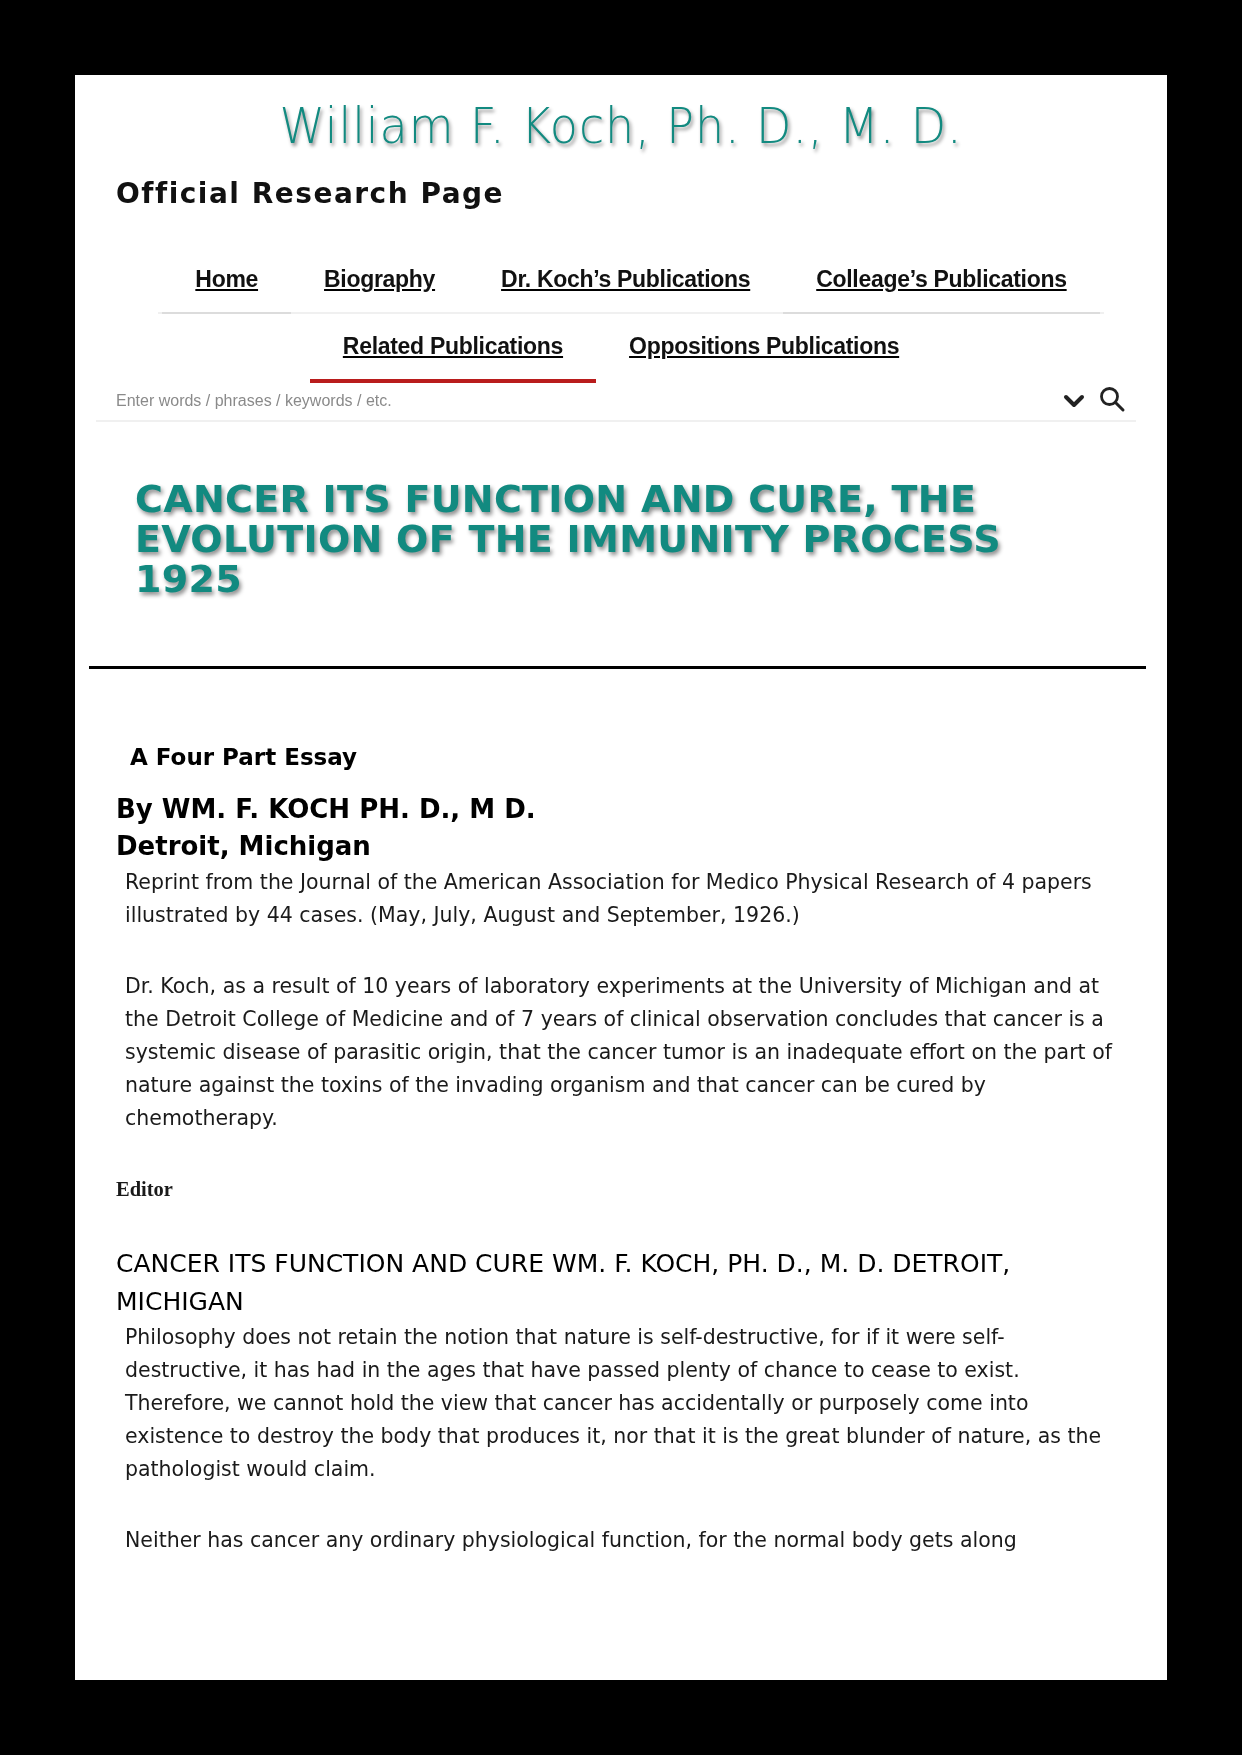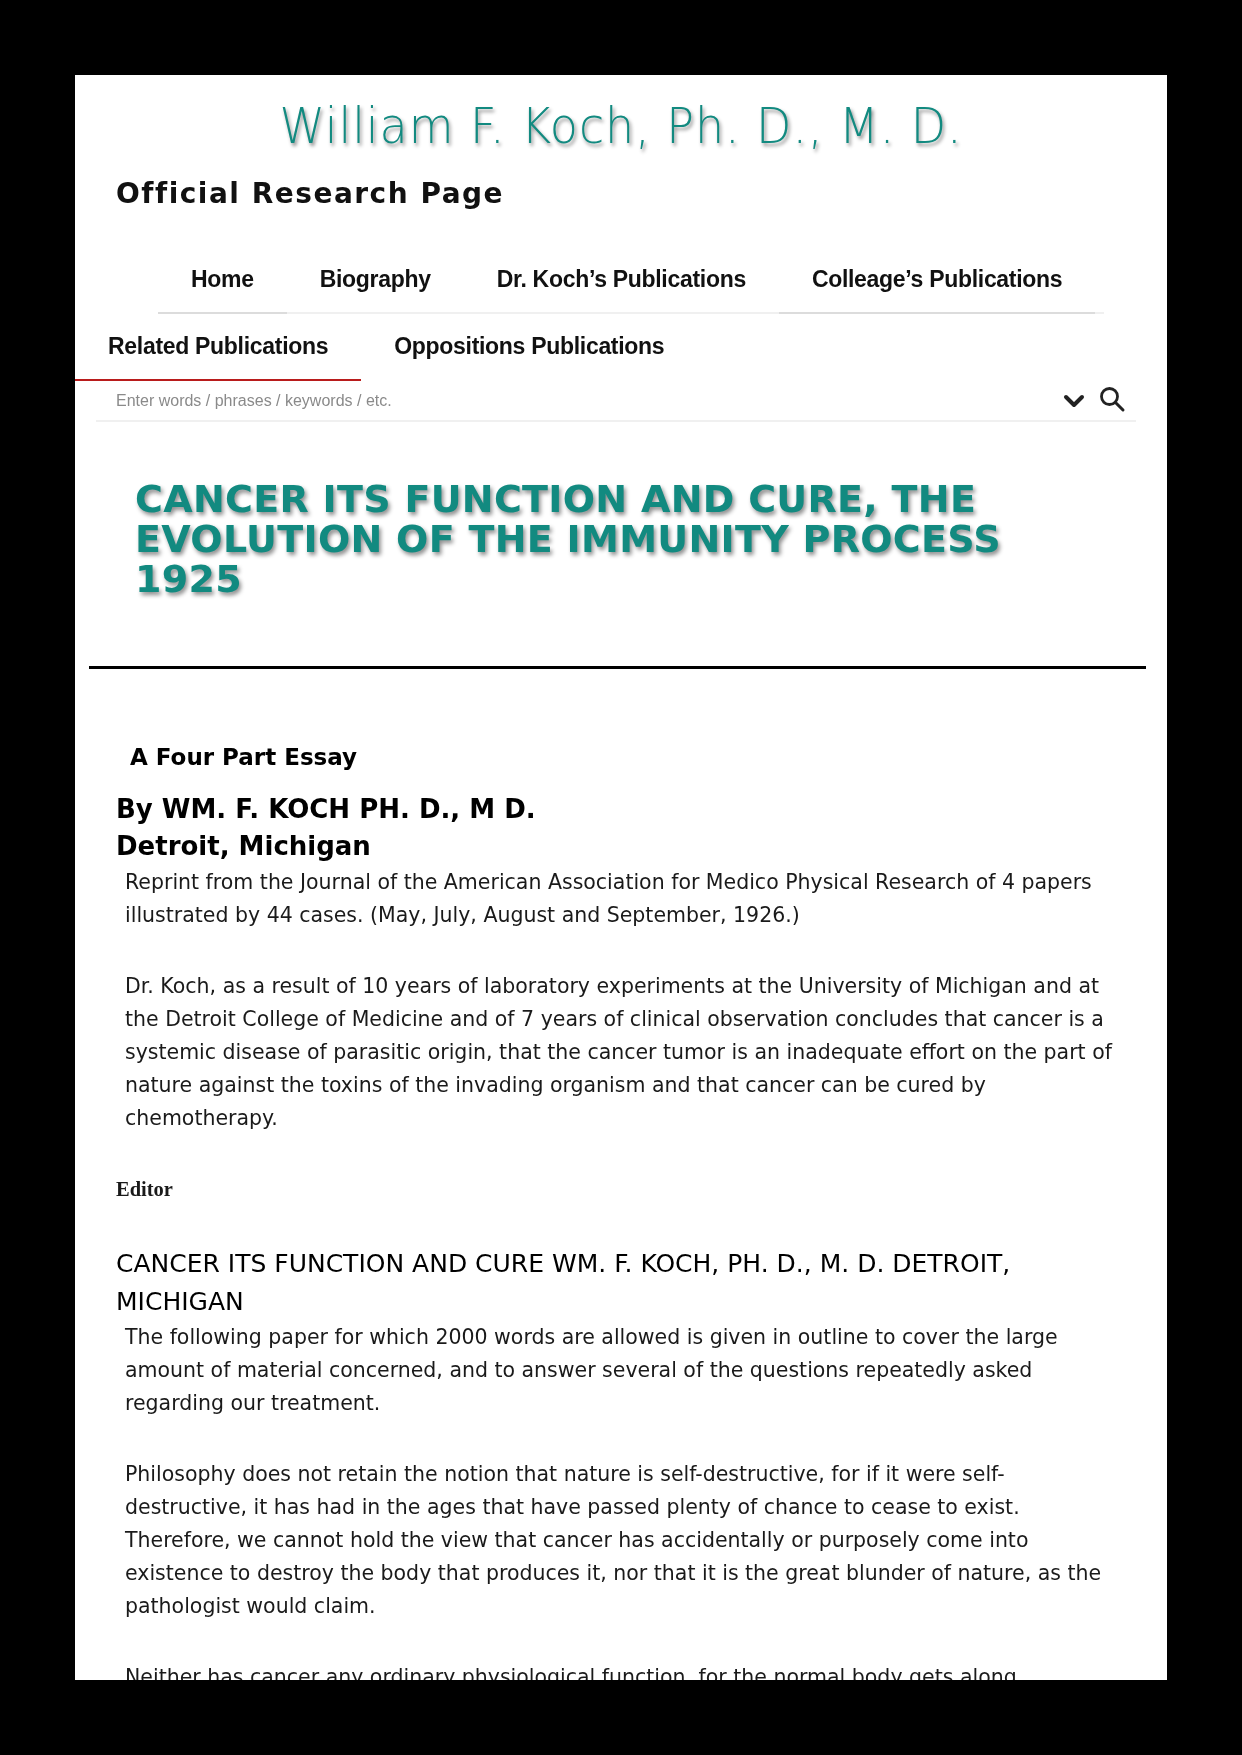--- a/index.html
+++ b/index.html
@@ -35,36 +35,37 @@
       left: 41px; top: 102px;
       font-family: "DejaVu Sans", sans-serif;
       font-weight: bold;
       font-size: 28px;
       letter-spacing: 1.5px;
       color: #111;
     }
     .nav-row {
       position: absolute;
       display: flex;
-      justify-content: flex-start;
+      justify-content: center;
+      text-decoration: underline;
     }
     .nav-row.r1 { left: 83px; width: 946px; top: 175px; border-bottom: 2px solid #f0f0f0; }
     .nav-row.r2 { left: 0; width: 1092px; top: 242px; }
     .nav-item {
       font-family: "Liberation Sans", sans-serif;
       font-weight: bold;
       font-size: 23px;
       color: #111;
       padding: 16px 33px 19px 33px;
       white-space: nowrap;
       cursor: pointer;
       letter-spacing: -0.3px;
     }
     .nav-row.r1 .nav-item.edge { border-bottom: 2px solid #dcdcdc; margin-bottom: -2px; }
-    .nav-row.r2 .nav-item.underline { border-bottom: 2px solid #b91c1c; }
+    .nav-row.r2 .nav-item.underline { border-bottom: 4px solid #b91c1c; }
     .search-bar {
       position: absolute;
       left: 21px; top: 305px;
       width: 1060px; height: 116px;
     }
     .search-input {
       position: absolute;
       left: 20px; top: 8px;
       width: 900px; height: 26px;
       border: none; outline: none; background: transparent;
@@ -181,18 +182,17 @@
   <div class="divider"></div>
 
   <article class="content">
     <h2>A Four Part Essay</h2>
     <h3>By WM. F. KOCH PH. D., M D.</h3>
     <h3>Detroit, Michigan</h3>
     <p class="first">Reprint from the Journal of the American Association for Medico Physical Research of 4 papers illustrated by 44 cases. (May, July, August and September, 1926.)</p>
     <p>Dr. Koch, as a result of 10 years of laboratory experiments at the University of Michigan and at the Detroit College of Medicine and of 7 years of clinical observation concludes that cancer is a systemic disease of parasitic origin, that the cancer tumor is an inadequate effort on the part of nature against the toxins of the invading organism and that cancer can be cured by chemotherapy.</p>
     <div class="editor">Editor</div>
     <div class="subhead">CANCER ITS FUNCTION AND CURE WM. F. KOCH, PH. D., M. D. DETROIT, MICHIGAN</div>
-    <p class="after-sub">The following paper for which 2000 words are allowed is given in outline to cover the large amount of material concerned, and to answer several of the questions repeatedly asked regarding our treatment.</p>
     <p>Philosophy does not retain the notion that nature is self-destructive, for if it were self-destructive, it has had in the ages that have passed plenty of chance to cease to exist. Therefore, we cannot hold the view that cancer has accidentally or purposely come into existence to destroy the body that produces it, nor that it is the great blunder of nature, as the pathologist would claim.</p>
     <p>Neither has cancer any ordinary physiological function, for the normal body gets along</p>
   </article>
 
 </div>
 
 </body></html>

